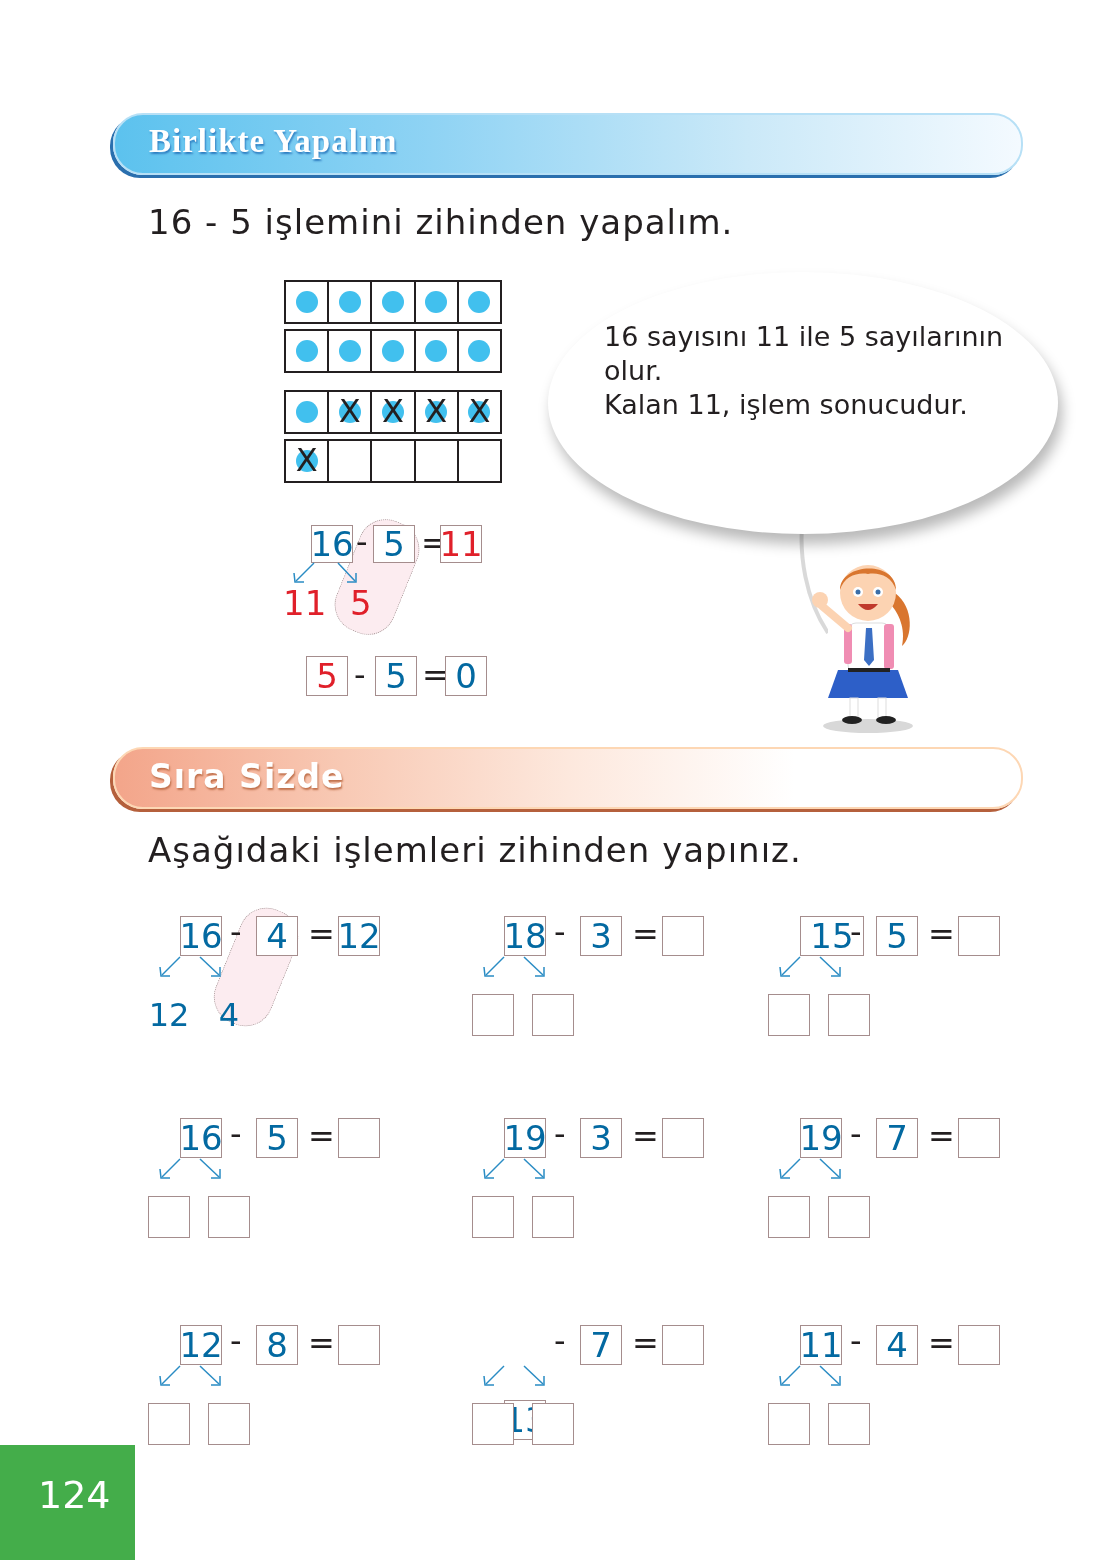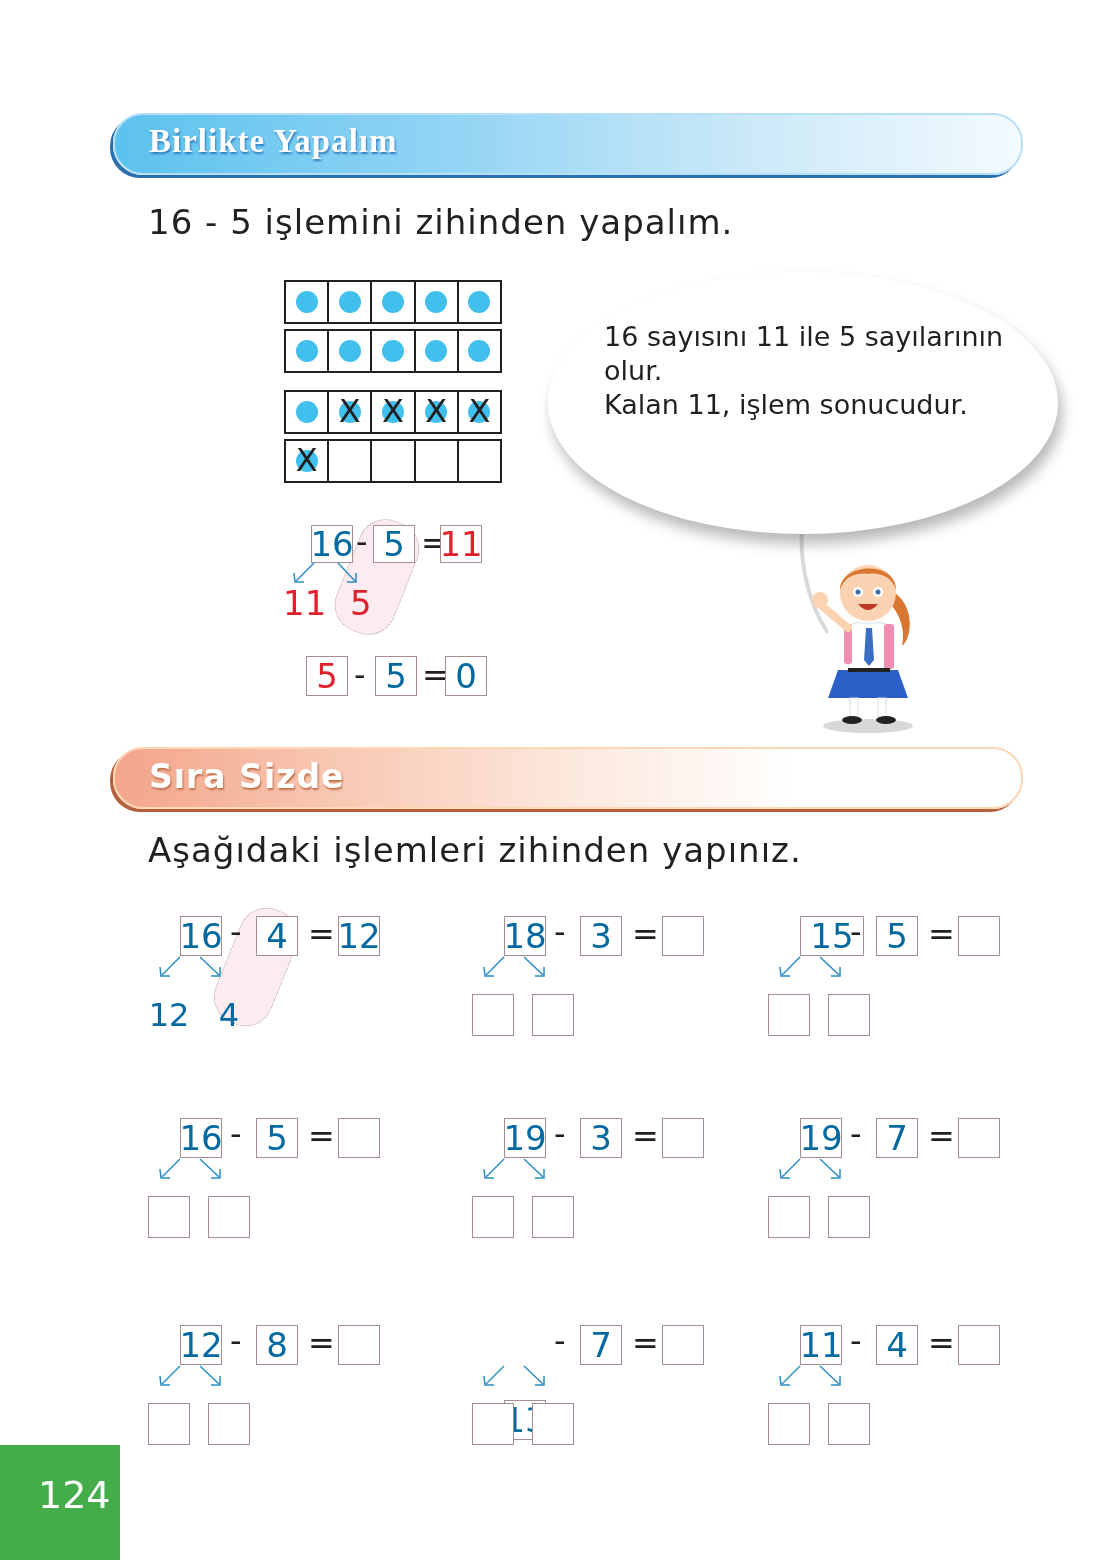--- a/index.html
+++ b/index.html
@@ -83,21 +83,21 @@
     position: absolute; left: 604px; top: 320px; width: 420px;
     font-size: 27px; line-height: 34px; color: #231f20;
     font-family: "DejaVu Sans", sans-serif;
   }
   .bubble-text div { white-space: nowrap; }
 
   .girl { position: absolute; left: 800px; top: 548px; width: 130px; height: 190px; }
 
   
   .page-num-box {
-    position: absolute; left: 0; top: 1445px; width: 120px; height: 115px;
+    position: absolute; left: 0; top: 1445px; width: 135px; height: 115px;
     background: #44ad4a;
   }
   .page-num {
     position: absolute; left: 38px; top: 28px; font-size: 38px; color: #fff;
     font-family: "DejaVu Sans", sans-serif;
   }
 </style>
 </head>
 <body>
 

